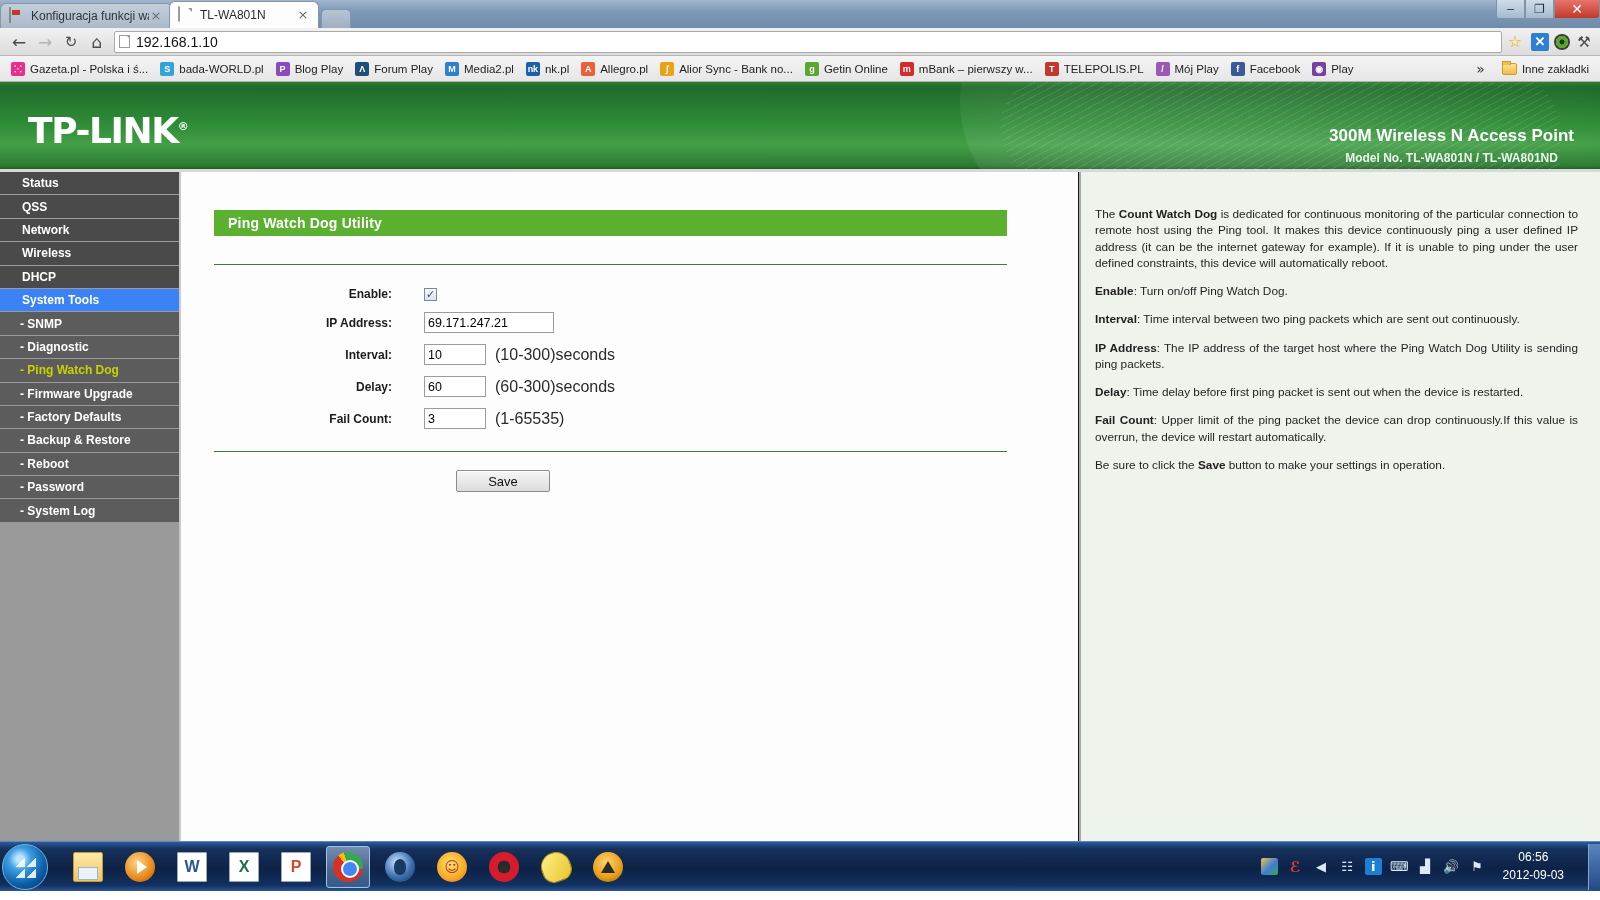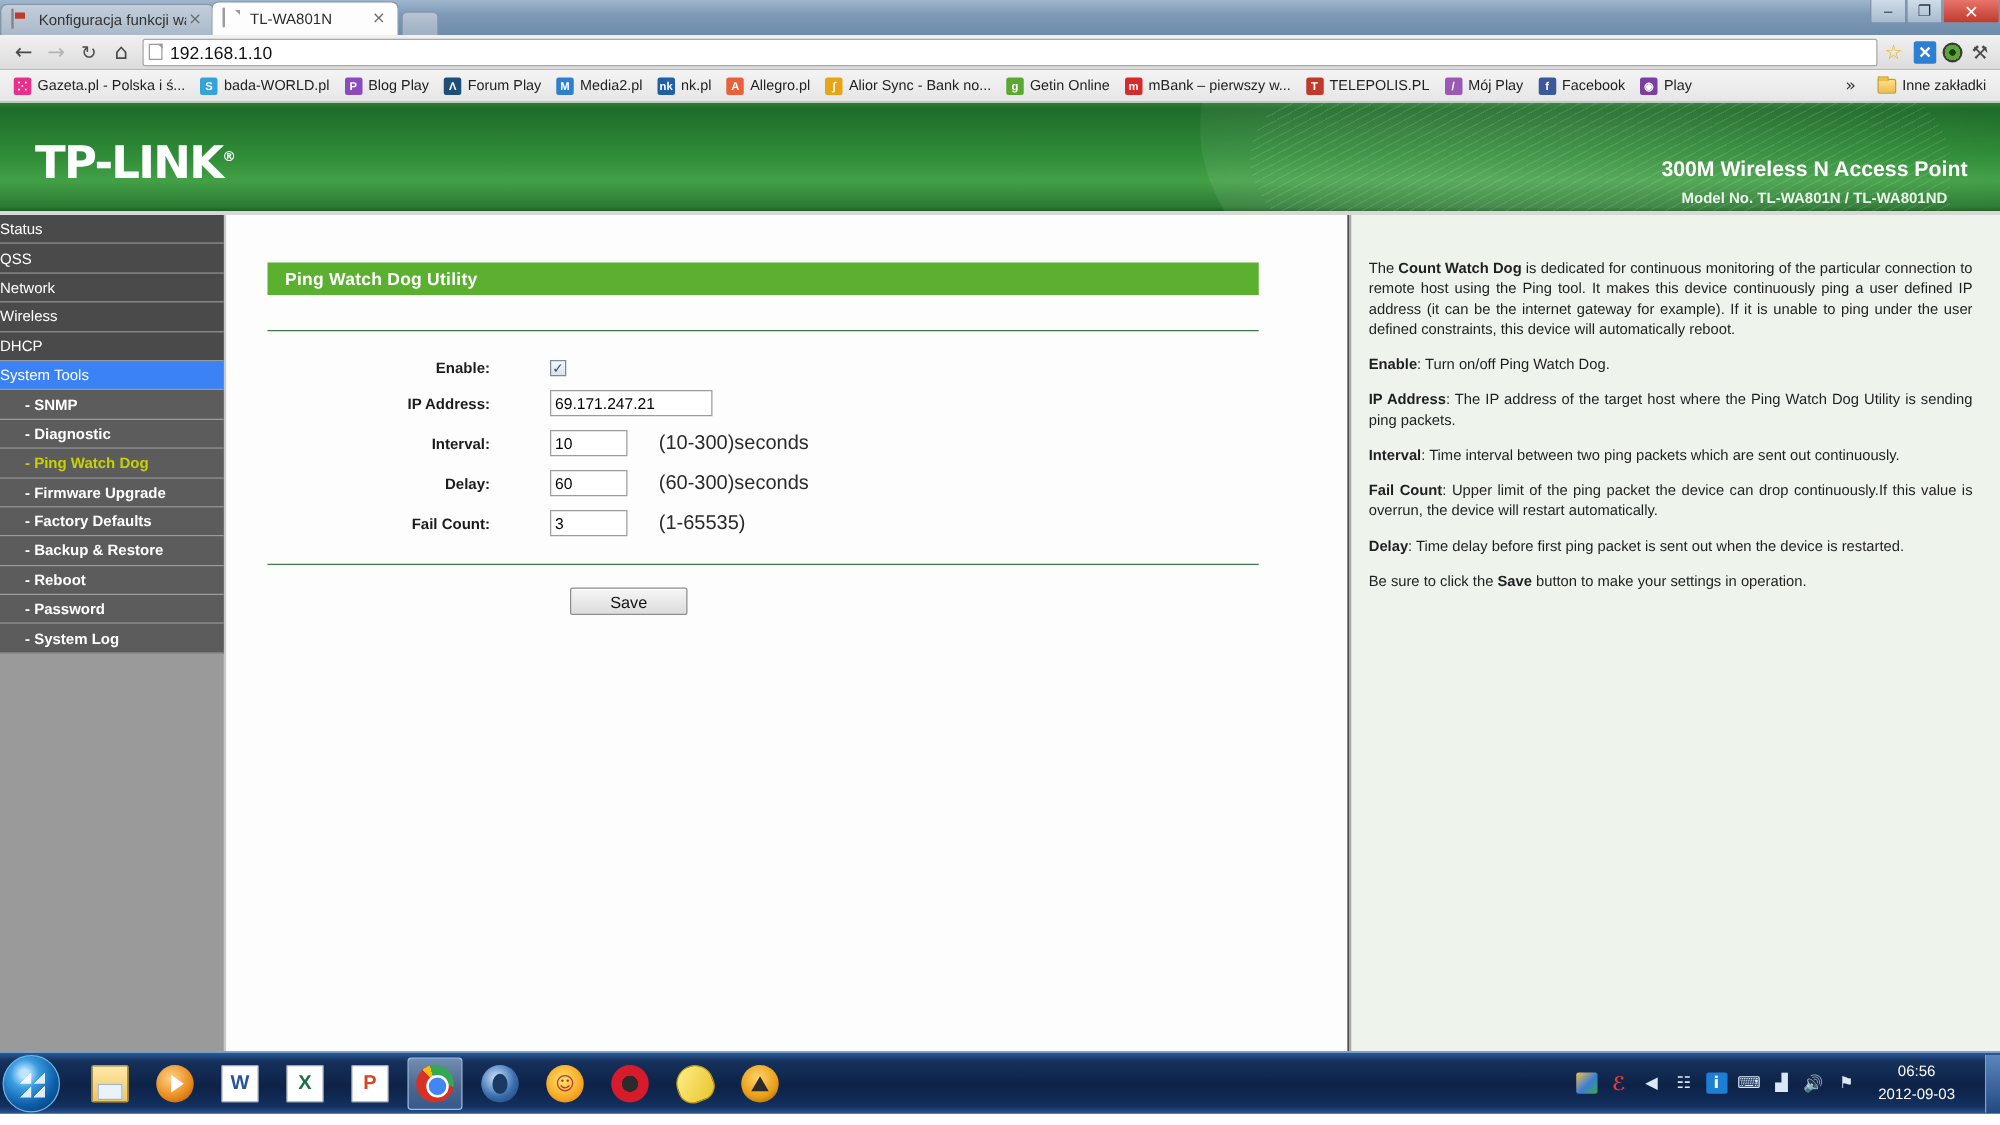--- a/index.html
+++ b/index.html
@@ -161,38 +161,39 @@
   .tp-model { position: absolute; right: 26px; top: 44px; text-align: center; }
   .tp-model .line1 { font-size: 17px; font-weight: bold; color: #fff; }
   .tp-model .line2 { font-size: 12px; font-weight: bold; color: #eaf5ea; margin-top: 5px; }
 
   
   .page-body { display: flex; height: 669px; background: #fafafa; }
   .sidebar { width: 181px; background: #9a9a9a; flex: 0 0 181px; border-right: 2px solid #c9c9c9; }
   .menu-item {
     height: 23.4px; display: flex; align-items: center;
     background: #4a4a4a; color: #fff;
-    font-size: 12px; font-weight: normal;
+    font-size: 12px; font-weight: bold;
     border-bottom: 1px solid #9a9a9a;
+    padding-left: 22px;
   }
   .menu-item.sub { background: #5c5c5c; padding-left: 20px; font-weight: bold; }
   .menu-item.active { background: #3b82f6; color: #fff; }
   .menu-item.cur { color: #c8d200; }
 
   .content { flex: 1; background: #fdfdfd; position: relative; border-right: 1px solid #1a1a1a; }
   .panel { margin: 38px 0 0 33px; width: 793px; }
   .panel-title {
     height: 26px; background: #5bb030; color: #fff;
     font-size: 14px; font-weight: bold;
     display: flex; align-items: center; padding-left: 14px;
     letter-spacing: 0.2px;
   }
   .rule { height: 1px; background: #3f7a4a; margin-top: 28px; }
   .form { padding-top: 22px; }
-  .frow { display: flex; align-items: center; margin-bottom: 11px; gap: 16px; }
+  .frow { display: flex; align-items: center; margin-bottom: 11px; }
   .flabel {
     width: 210px; text-align: right; padding-right: 32px;
     font-size: 12px; font-weight: bold; color: #1c1c1c;
   }
   .chk {
     width: 13px; height: 13px; border: 1px solid #7a8ba0;
     background: linear-gradient(to bottom,#f6f8fb,#dbe3ec);
     display: flex; align-items: center; justify-content: center;
     color: #3a4f6d; font-size: 11px; line-height: 1;
     font-family: "DejaVu Sans", sans-serif;
@@ -512,24 +513,24 @@
         </div>
       </div>
     </section>
 
     <aside class="help">
       <p>
         <span>The </span><b>Count Watch Dog</b><span> is dedicated for continuous monitoring of the particular connection to remote host using the Ping tool. It makes this device continuously ping a user defined IP address (it can be the internet gateway for example). If it is unable to ping under the user defined constraints, this device will automatically reboot.</span>
       </p>
       <div id="help-entries">
           <p><b>Enable</b><span>: Turn on/off Ping Watch Dog.</span></p>
+          <p><b>Interval</b><span>: Time interval between two ping packets which are sent out continuously.</span></p>
           <p><b>IP Address</b><span>: The IP address of the target host where the Ping Watch Dog Utility is sending ping packets.</span></p>
-          <p><b>Interval</b><span>: Time interval between two ping packets which are sent out continuously.</span></p>
+          <p><b>Delay</b><span>: Time delay before first ping packet is sent out when the device is restarted.</span></p>
           <p><b>Fail Count</b><span>: Upper limit of the ping packet the device can drop continuously.If this value is overrun, the device will restart automatically.</span></p>
-          <p><b>Delay</b><span>: Time delay before first ping packet is sent out when the device is restarted.</span></p>
         </div>
       <p>
         <span>Be sure to click the </span><b>Save</b><span> button to make your settings in operation.</span>
       </p>
     </aside>
 
   </div>
 </div>
 
 <div class="taskbar">

